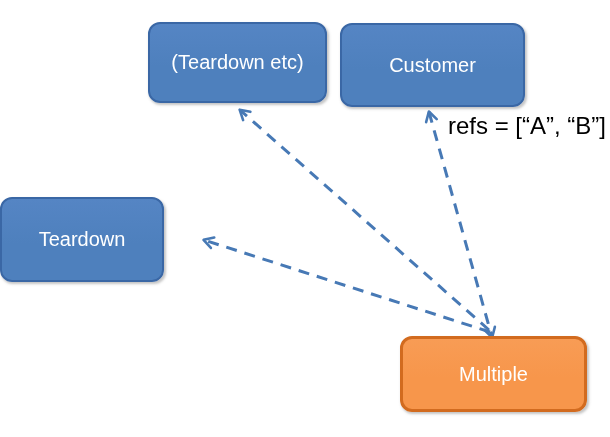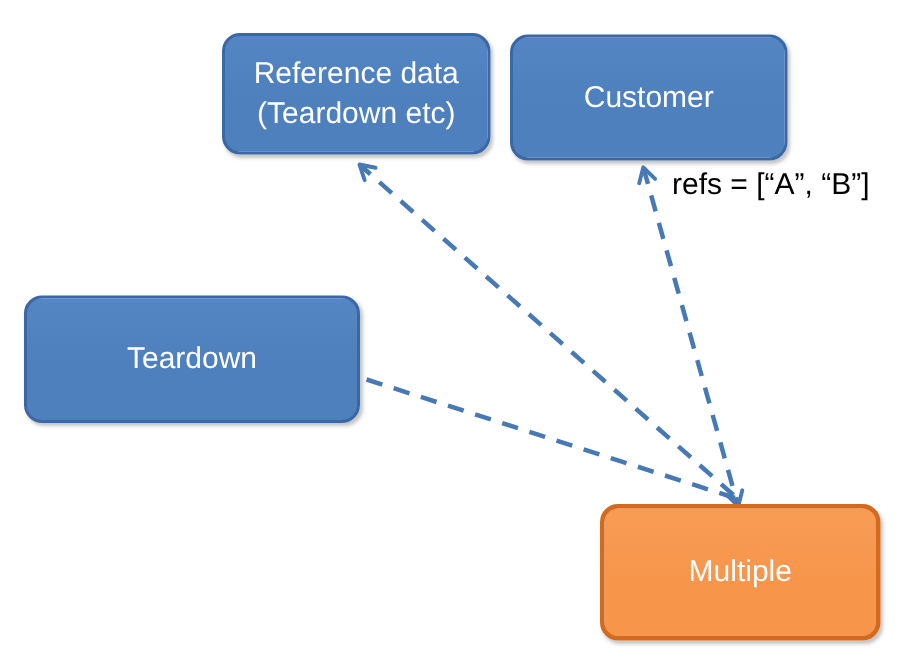--- a/index.html
+++ b/index.html
@@ -24,25 +24,25 @@
   .node.blue{
     background:linear-gradient(180deg, #5585C4 0%, var(--blue-fill) 55%);
     border:2.5px solid var(--blue-border);
   }
   .node.orange{
     background:linear-gradient(180deg, #F89C55 0%, var(--orange-fill) 55%);
     border:3px solid var(--orange-border);
   }
   #node-reference{left:148px; top:22px;  width:179px; height:81px;}
   #node-customer {left:340px; top:23px;  width:185px; height:84px;}
-  #node-teardown {left:16px;  top:197px; width:224px; height:85px;}
-  #node-multiple {left:400px; top:336px; width:187px; height:91px;}
+  #node-teardown {left:0;  top:197px; width:164px; height:85px;}
+  #node-multiple {left:400px; top:336px; width:187px; height:76px;}
   .annotation{
     position:absolute; left:448px; top:112px;
-    color:var(--annotation-text); font-size:20px; white-space:nowrap;
+    color:var(--annotation-text); font-size:24px; white-space:nowrap;
   }
   svg.connectors{position:absolute; left:0; top:0; pointer-events:none;}
   .edge{
     fill:none; stroke:var(--arrow); stroke-width:3;
     stroke-dasharray:11 8;
   }
   .arrowhead-path{
     fill:none; stroke:var(--arrow); stroke-width:2.6;
     stroke-linecap:round; stroke-linejoin:round;
   }
@@ -57,21 +57,20 @@
       <marker id="openArrow" markerUnits="userSpaceOnUse" markerWidth="16" markerHeight="16" viewBox="0 0 16 16" refX="13" refY="8" orient="auto-start-reverse">
         <path class="arrowhead-path" d="M4 2.5 L13.5 8 L4 13.5"></path>
       </marker>
     </defs>
     <path class="edge" d="M489 330 L240 110" marker-end="url(#openArrow)"></path>
     <path class="edge" d="M490 332 L204 240" marker-end="url(#openArrow)"></path>
     <path class="edge" d="M429 112 L492 337" marker-start="url(#openArrow)" marker-end="url(#openArrow)"></path>
   </svg>
 
   <div class="node blue" id="node-reference">
-    <span class="line">Reference data</span>
     <span class="line">(Teardown etc)</span>
   </div>
 
   <div class="node blue" id="node-customer">
     <span class="line">Customer</span>
   </div>
 
   <div class="node blue" id="node-teardown">
     <span class="line">Teardown</span>
   </div>

